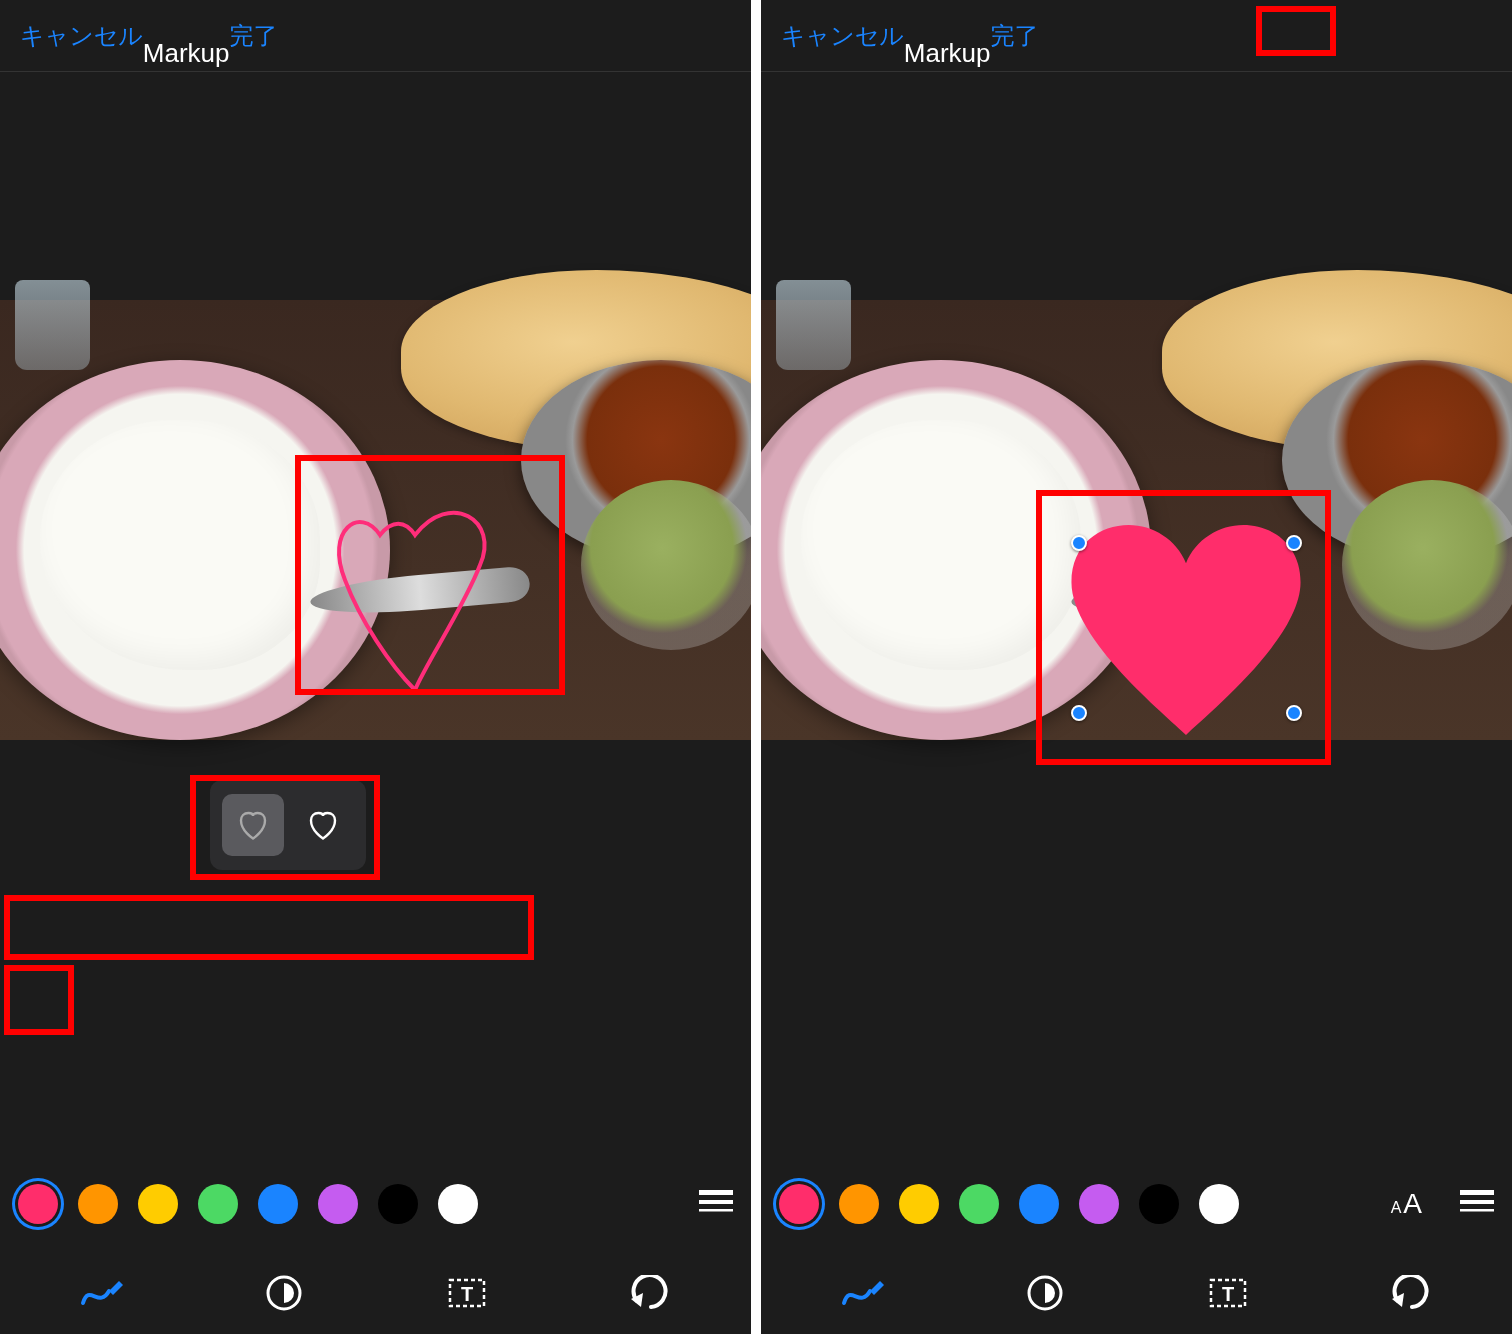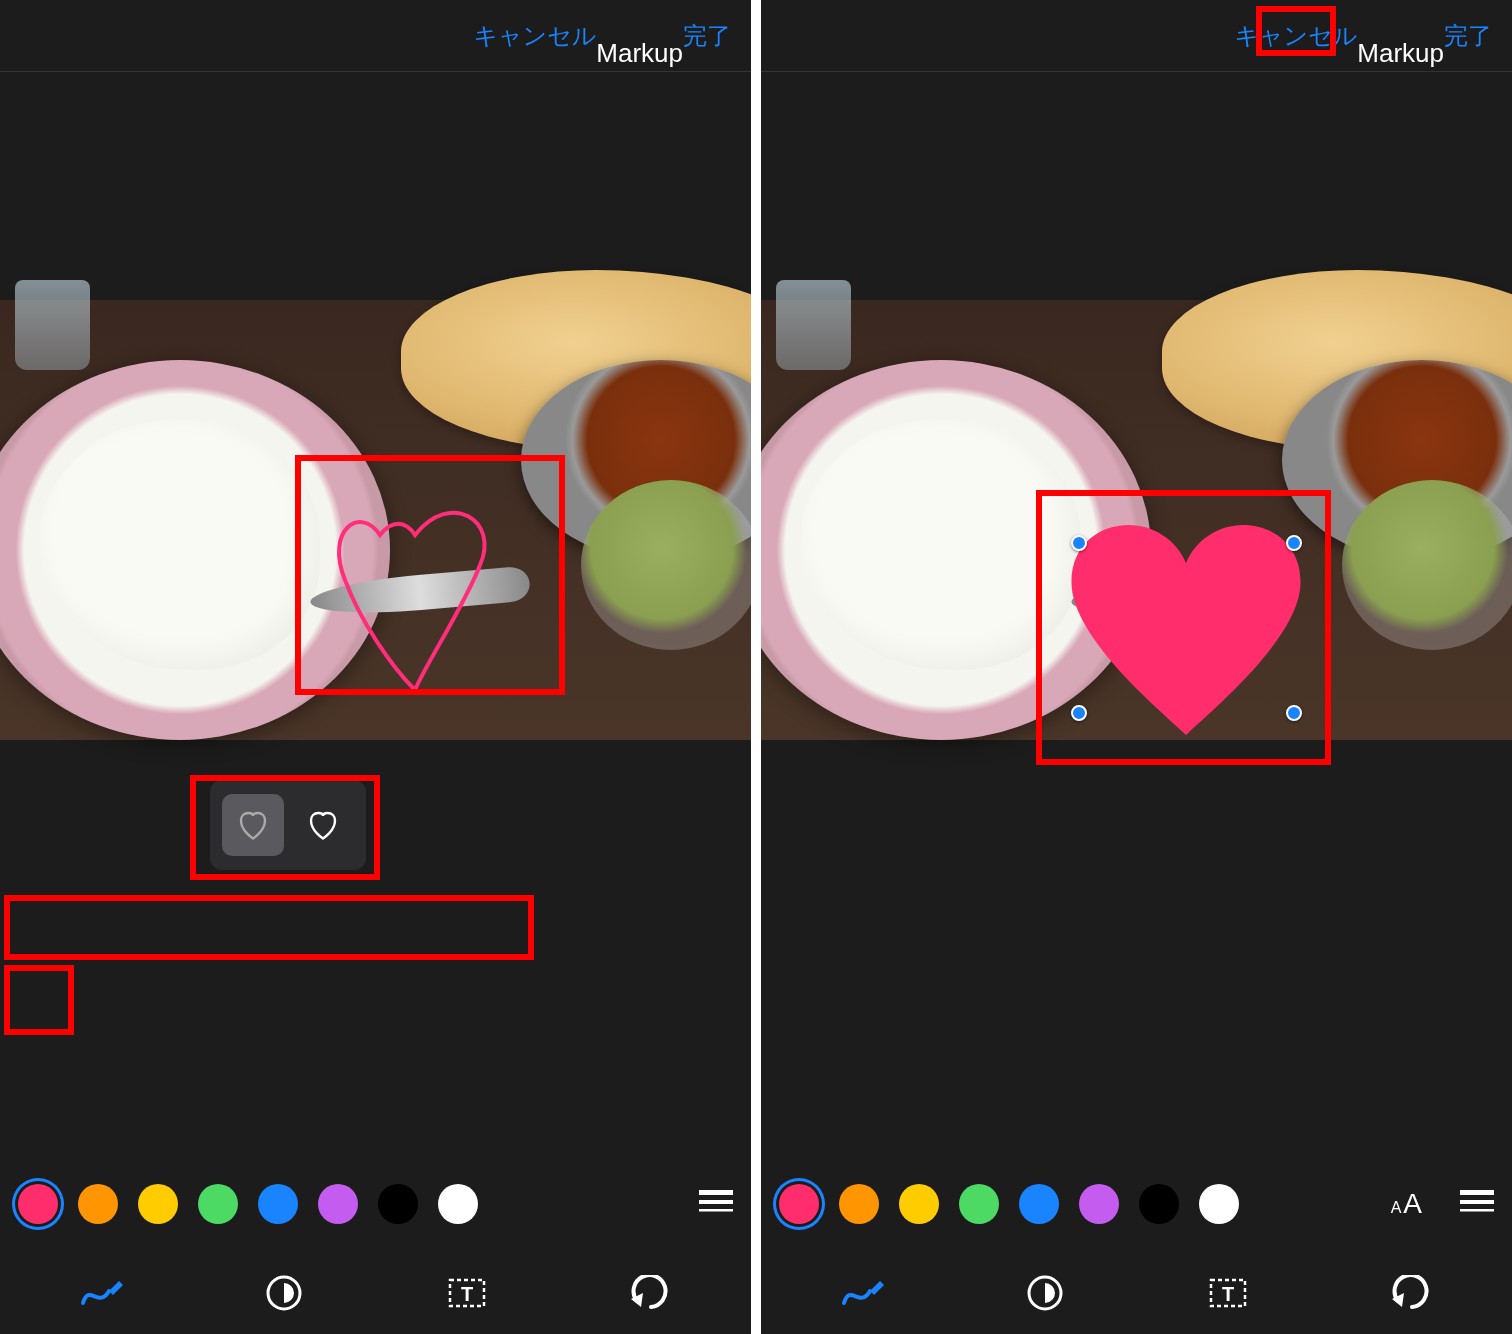--- a/index.html
+++ b/index.html
@@ -16,21 +16,21 @@
       height: 1334px;
       background: #1c1c1c;
       position: relative;
       display: flex;
       flex-direction: column;
     }
     .header {
       height: 72px;
       display: flex;
       align-items: center;
-      justify-content: flex-end;
+      justify-content: flex-start;
       padding: 0 20px;
       border-bottom: 1px solid #333;
     }
     .header-btn {
       color: #1a84ff;
       font-size: 24px;
       font-weight: 400;
     }
     .header-title {
       color: #fff;

